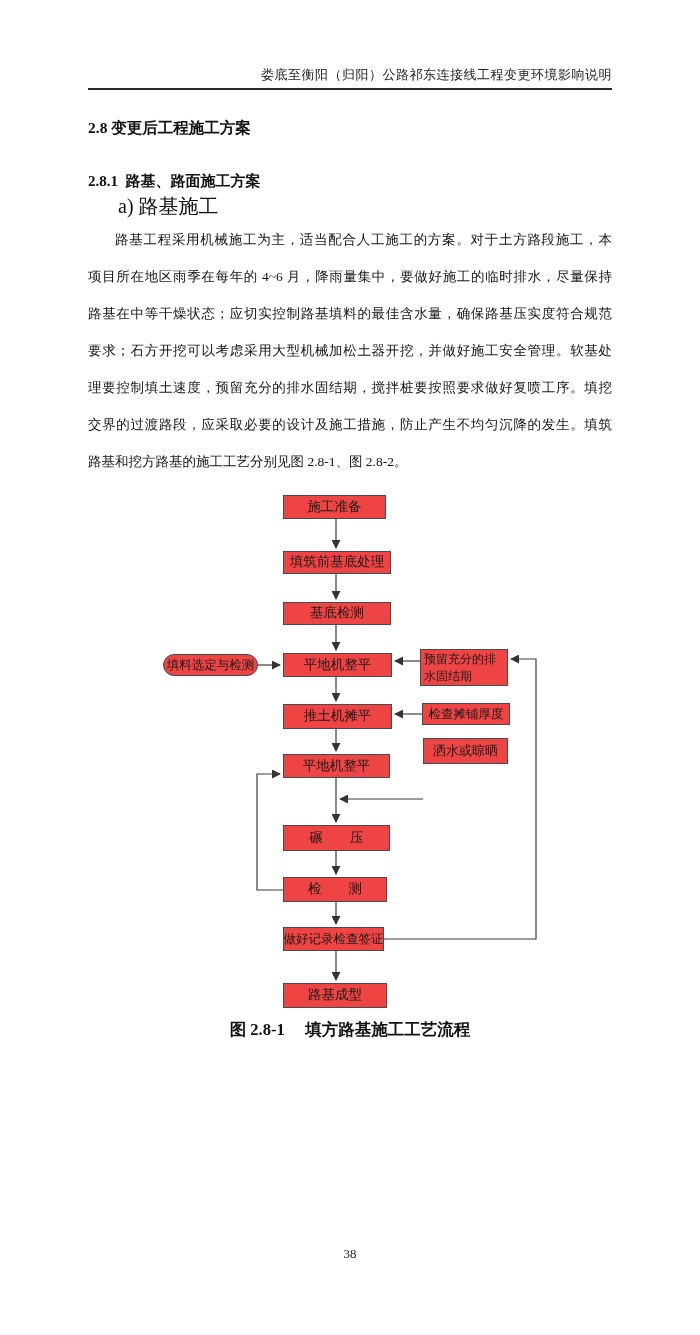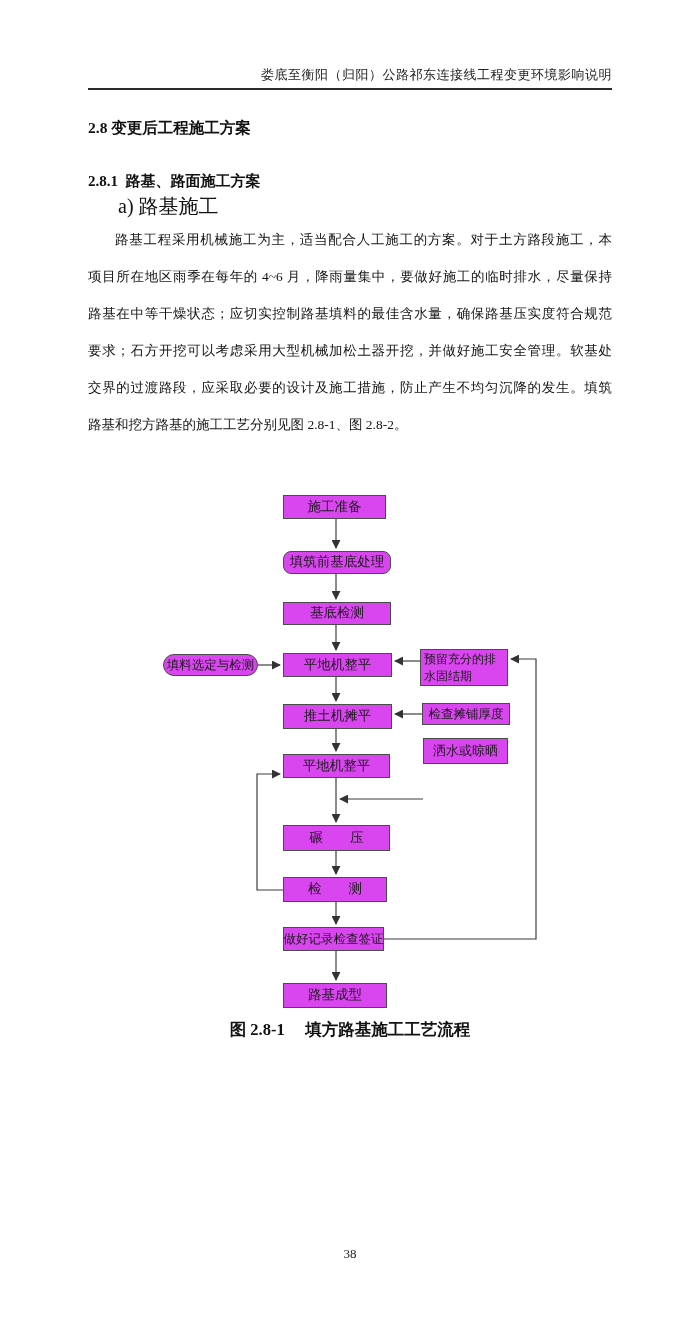--- a/index.html
+++ b/index.html
@@ -19,21 +19,21 @@
   .h3{position:absolute;top:193px;left:118px;font-size:20px;white-space:pre;color:#111;}
   
   .para{position:absolute;top:221px;left:88px;width:524px;font-size:13.5px;line-height:37px;color:#141414;}
   .jline{text-align:justify;text-align-last:justify;height:37px;overflow:hidden;}
   .jline.first{padding-left:27px;}
   .jline.last{text-align:left;text-align-last:left;}
   
   .flow{position:absolute;inset:0;pointer-events:none;}
   .flow svg{position:absolute;left:0;top:0;}
   .fbox{
-    position:absolute;border:1px solid #4b4b4b;background:#d946ef;box-sizing:border-box;
+    position:absolute;border:1px solid #4b4b4b;background:#ef4444;box-sizing:border-box;
     display:flex;align-items:center;justify-content:center;
     font-size:13.5px;color:#1a1a1a;white-space:pre;line-height:1.35;
   }
   .fbox.small{font-size:12.5px;}
   .fbox.wrap{justify-content:flex-start;text-align:left;padding:1px 3px;white-space:normal;font-size:12px;}
   .fig-caption{
     position:absolute;top:1019px;left:0;width:700px;text-align:center;
     font-size:16.5px;font-weight:bold;white-space:pre;color:#111;
   }
   
@@ -49,20 +49,21 @@
 
   <div class="h1">2.8 变更后工程施工方案</div>
   <div class="h2">2.8.1  路基、路面施工方案</div>
   <div class="h3">a) 路基施工</div>
 
   <div class="para">
     <div class="jline first">路基工程采用机械施工为主，适当配合人工施工的方案。对于土方路段施工，本</div>
     <div class="jline">项目所在地区雨季在每年的 4~6 月，降雨量集中，要做好施工的临时排水，尽量保持</div>
     <div class="jline">路基在中等干燥状态；应切实控制路基填料的最佳含水量，确保路基压实度符合规范</div>
     <div class="jline">要求；石方开挖可以考虑采用大型机械加松土器开挖，并做好施工安全管理。软基处</div>
+    <div class="jline">理要控制填土速度，预留充分的排水固结期，搅拌桩要按照要求做好复喷工序。填挖</div>
     <div class="jline">交界的过渡路段，应采取必要的设计及施工措施，防止产生不均匀沉降的发生。填筑</div>
     <div class="jline last">路基和挖方路基的施工工艺分别见图 2.8-1、图 2.8-2。</div>
   </div>
 
   <div class="flow">
 
     <svg width="700" height="1335" viewBox="0 0 700 1335">
       <defs>
         <marker id="ah" viewBox="0 0 10 10" refX="9" refY="5" markerWidth="7.5" markerHeight="7.5" orient="auto-start-reverse">
           <path d="M0,0 L10,5 L0,10 z" fill="#333"></path>
@@ -81,21 +82,21 @@
         <path d="M258,665 L280,665" marker-end="url(#ah)"></path>
         <path d="M420,661 L395,661" marker-end="url(#ah)"></path>
         <path d="M422,714 L395,714" marker-end="url(#ah)"></path>
         <path d="M423,799 L340,799" marker-end="url(#ah)"></path>
         <path d="M283,890 L257,890 L257,774 L280,774" marker-end="url(#ah)"></path>
         <path d="M383,939 L536,939 L536,659 L511,659" marker-end="url(#ah)"></path>
       </g>
     </svg>
 
     <div class="fbox" style="left:283px;top:495px;width:103px;height:24px;">施工准备</div>
-    <div class="fbox" style="left:283px;top:551px;width:108px;height:23px;border-radius:8px;">填筑前基底处理</div>
+    <div class="fbox" style="left:283px;top:551px;width:108px;height:23px;">填筑前基底处理</div>
     <div class="fbox" style="left:283px;top:602px;width:108px;height:23px;">基底检测</div>
     <div class="fbox" style="left:283px;top:653px;width:109px;height:24px;">平地机整平</div>
     <div class="fbox" style="left:283px;top:704px;width:109px;height:25px;">推土机摊平</div>
     <div class="fbox" style="left:283px;top:754px;width:107px;height:24px;">平地机整平</div>
     <div class="fbox" style="left:283px;top:825px;width:107px;height:26px;">碾　　压</div>
     <div class="fbox" style="left:283px;top:877px;width:104px;height:25px;">检　　测</div>
     <div class="fbox small" style="left:283px;top:927px;width:101px;height:24px;">做好记录检查签证</div>
     <div class="fbox" style="left:283px;top:983px;width:104px;height:25px;">路基成型</div>
 
     <div class="fbox small" style="left:163px;top:654px;width:95px;height:22px;border-radius:11px;">填料选定与检测</div>

